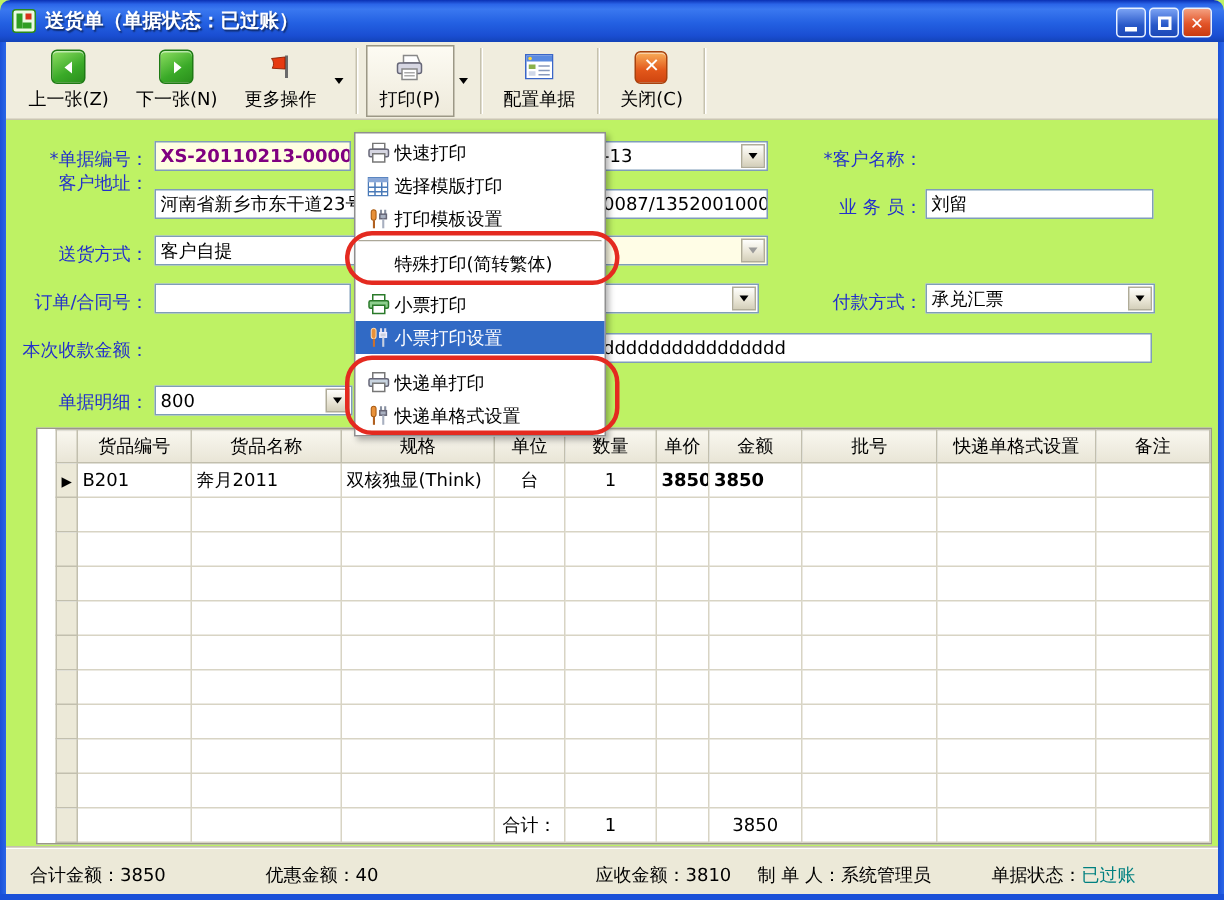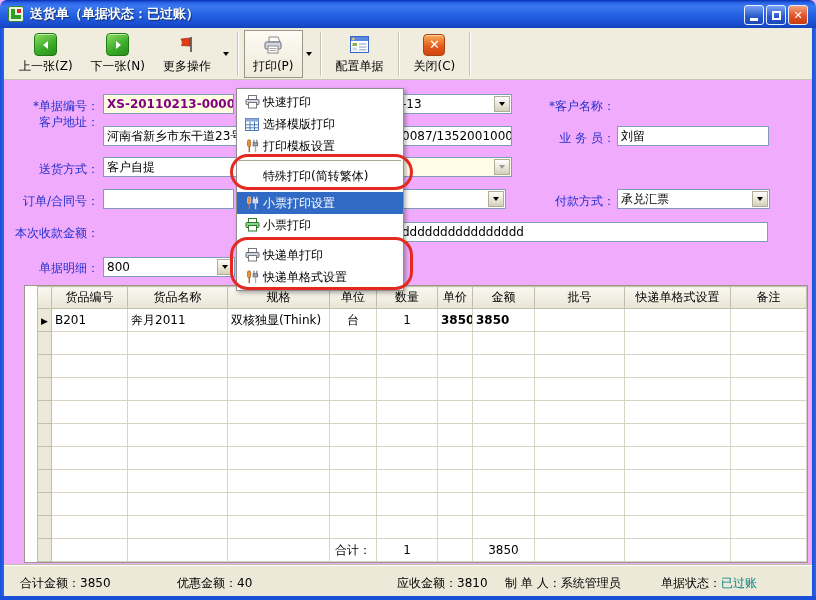--- a/index.html
+++ b/index.html
@@ -1,20 +1,20 @@
 <!DOCTYPE html>
 <html><head>
 <meta charset="utf-8">
 <style>
   * { margin:0; padding:0; box-sizing:border-box; }
   html,body { background:#555; }
   body { font-family:"DejaVu Sans","Liberation Sans",sans-serif; font-size:12px; }
   #win {
     position:relative; width:816px; height:600px; overflow:hidden;
-    background:#f0abfc;
+    background:#bef264;
   }
   
   .titlebar {
     position:absolute; left:0; top:0; width:816px; height:28px;
     background:linear-gradient(180deg,#0a30b4 0%,#2a64e8 10%,#3a78f0 22%,#2360e2 55%,#1a4ed2 85%,#1343b8 100%);
     border-radius:7px 7px 0 0; display:flex; align-items:center; padding:0 8px;
   }
   .title-text { color:#fff; font-weight:bold; font-size:13px; margin-left:6px;
     text-shadow:1px 1px 1px rgba(0,0,0,.5); }
   .winbtns { position:absolute; right:8px; top:5px; display:flex; gap:2px; }
@@ -444,42 +444,42 @@
           </svg>
         </span>
       <span>打印模板设置</span>
     </div>
     <div class="msep"></div>
     <div class="mi">
       <span class="mic"></span>
       <span>特殊打印(简转繁体)</span>
     </div>
     <div class="mspacer"></div>
+    <div class="mi">
+      <span class="mic">
+          <svg width="15" height="14">
+            <rect x="3.5" y="0.5" width="8" height="4" fill="#fff" stroke="#2a7a2a"></rect>
+            <rect x="1" y="4.5" width="13" height="5" rx="1" fill="#8ed08e" stroke="#2a7a2a"></rect>
+            <rect x="3.5" y="7.5" width="8" height="5.5" fill="#fff" stroke="#2a7a2a"></rect>
+          </svg>
+        </span>
+      <span>小票打印</span>
+    </div>
     <div class="mi sel">
       <span class="mic">
           <svg width="13" height="14">
             <rect x="1.5" y="0.8" width="3.2" height="7" rx="1.6" fill="#e8913a" stroke="#ffd8a8" stroke-width="0.7"></rect>
             <rect x="2.6" y="7.8" width="1.4" height="5.4" fill="#c87030"></rect>
             <path d="M8 0.8 v3.4 M10.8 0.8 v3.4" stroke="#dde" stroke-width="1.4"></path>
             <rect x="7.2" y="3.8" width="4.4" height="3" fill="#c8d0e0" stroke="#eef"></rect>
             <rect x="8.8" y="6.8" width="1.4" height="6.4" fill="#c8d0e0"></rect>
           </svg>
         </span>
       <span>小票打印设置</span>
     </div>
-    <div class="mi">
-      <span class="mic">
-          <svg width="15" height="14">
-            <rect x="3.5" y="0.5" width="8" height="4" fill="#fff" stroke="#2a7a2a"></rect>
-            <rect x="1" y="4.5" width="13" height="5" rx="1" fill="#8ed08e" stroke="#2a7a2a"></rect>
-            <rect x="3.5" y="7.5" width="8" height="5.5" fill="#fff" stroke="#2a7a2a"></rect>
-          </svg>
-        </span>
-      <span>小票打印</span>
-    </div>
     <div class="msep"></div>
     <div class="mi">
       <span class="mic">
           <svg width="15" height="14">
             <rect x="3.5" y="0.5" width="8" height="4" fill="#fff" stroke="#777"></rect>
             <rect x="1" y="4.5" width="13" height="5" rx="1" fill="#c8d4e0" stroke="#667"></rect>
             <rect x="3.5" y="7.5" width="8" height="5.5" fill="#fff" stroke="#777"></rect>
           </svg>
         </span>
       <span>快递单打印</span>

